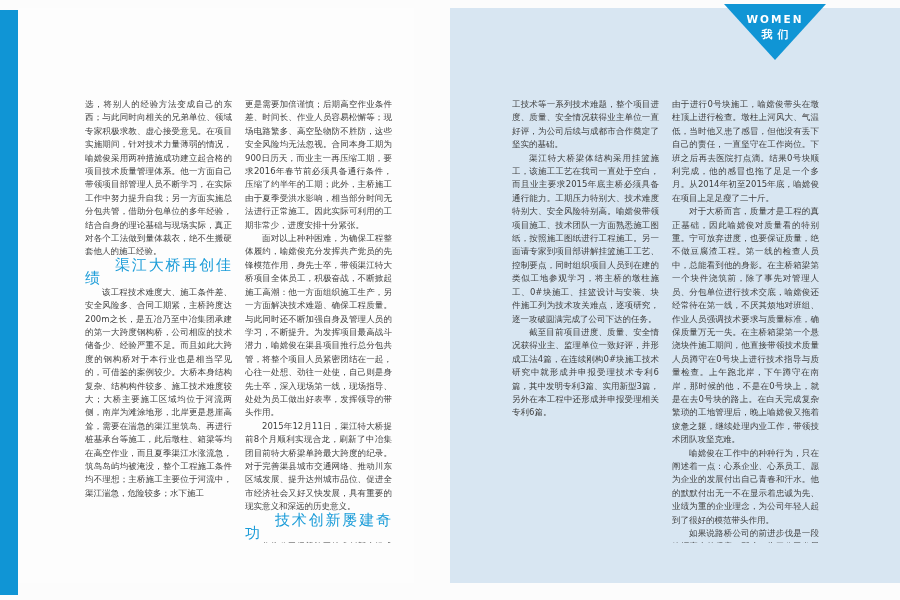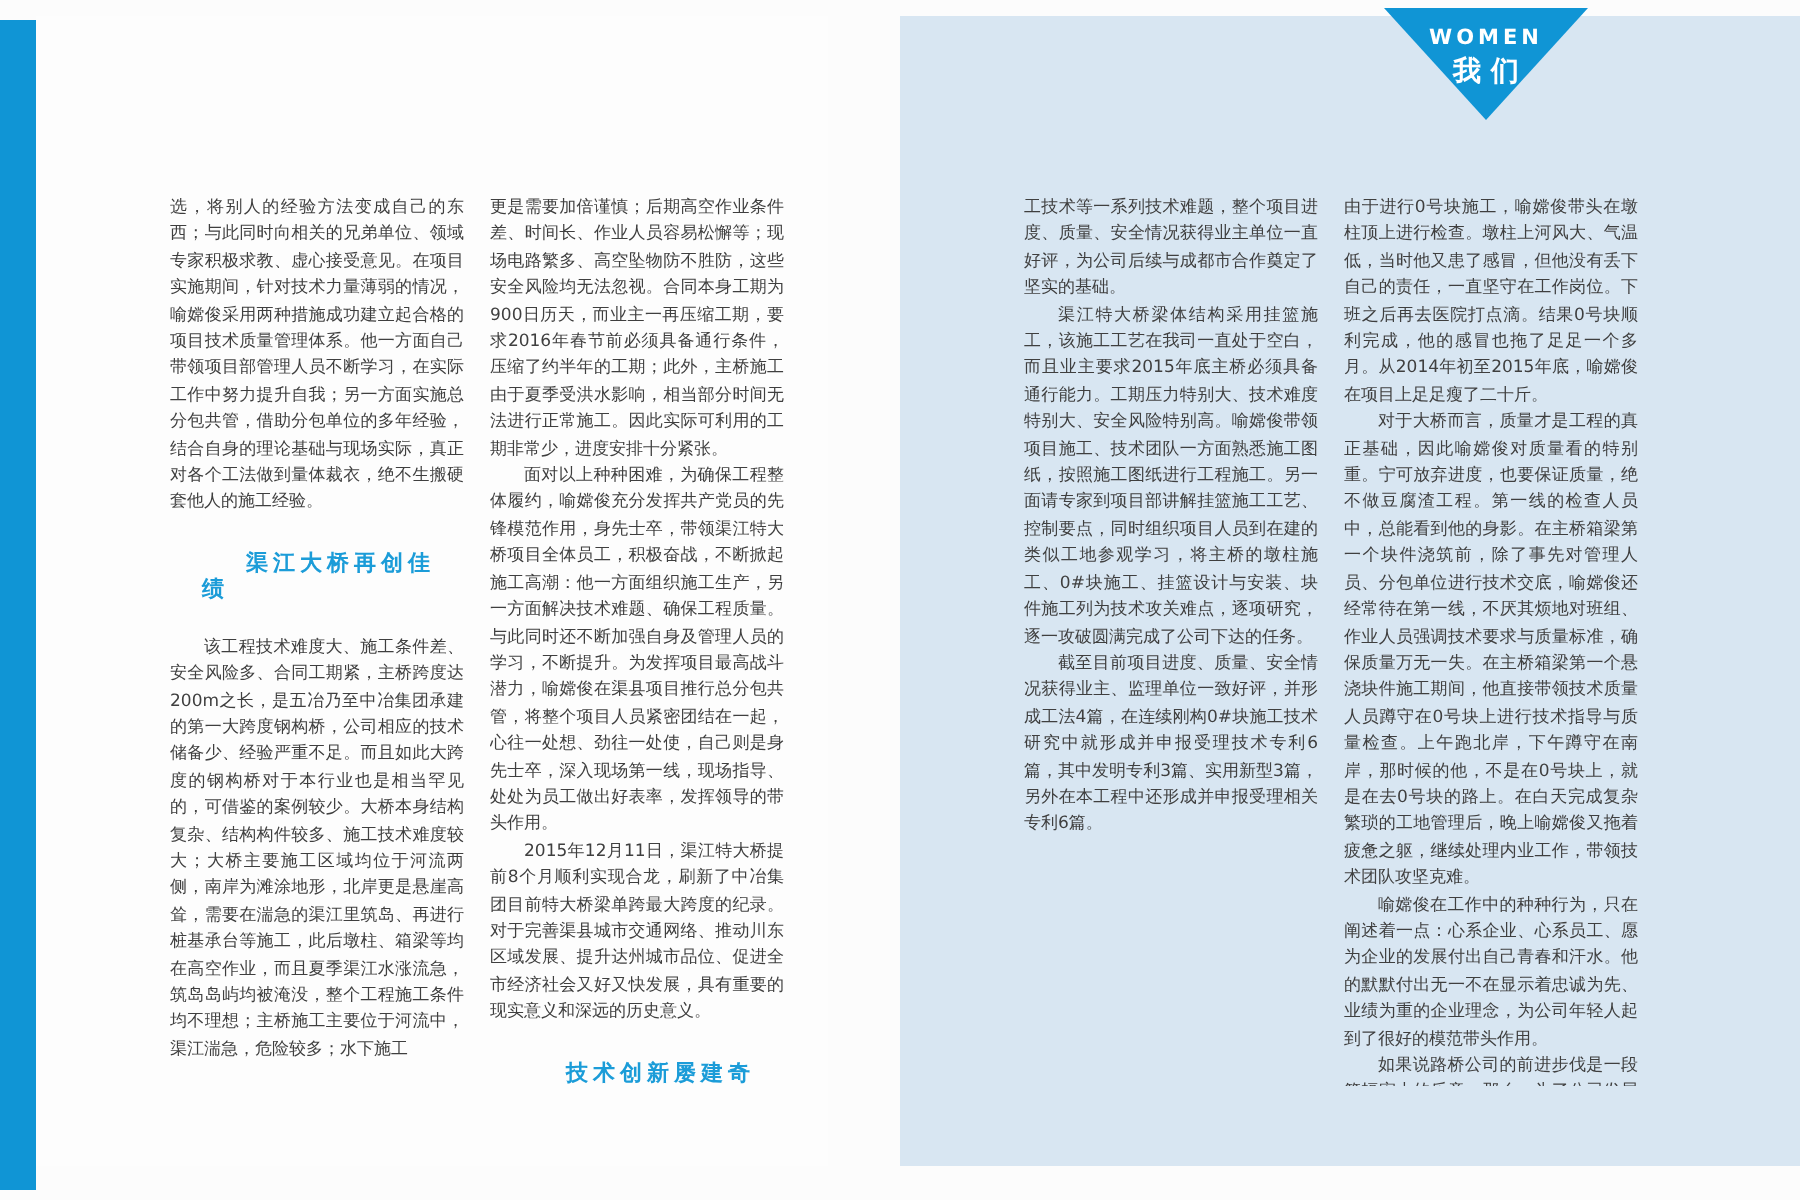--- a/index.html
+++ b/index.html
@@ -28,35 +28,35 @@
     font-size:8.5px;line-height:13.4px;color:var(--text);
     text-align:justify;word-break:break-all;
   }
   .col-a{left:67px;}
   .col-b{left:227px;}
   .col-c{left:62px;}
   .col-d{left:222px;}
   .para{margin:0;text-indent:2em;}
   .para.cont{text-indent:0;}
   .sec-heading{
-    margin:16px;font-size:11px;line-height:13.4px;font-weight:bold;
+    margin:0;font-size:15px;line-height:13.4px;font-weight:normal;
     color:var(--heading);text-indent:2em;letter-spacing:1px;
   }
   .masthead{
-    position:absolute;left:242px;top:-4px;width:102px;height:58px;
+    position:absolute;left:274px;top:-4px;width:102px;height:58px;
   }
   .masthead svg{position:absolute;left:0;top:0;display:block;}
   .masthead .en{
     position:absolute;left:0;top:9px;width:100%;
     text-align:center;color:#ffffff;font-size:10.5px;
     letter-spacing:2px;font-weight:bold;
   }
   .masthead .zh{
     position:absolute;left:0;top:23px;width:100%;
-    text-align:center;color:#ffffff;font-size:14px;
+    text-align:center;color:#ffffff;font-size:11px;
     letter-spacing:5px;font-weight:bold;text-indent:5px;
   }
 </style>
 </head>
 <body>
 
 <div class="canvas">
 
   <div class="accent-bar"></div>
 

